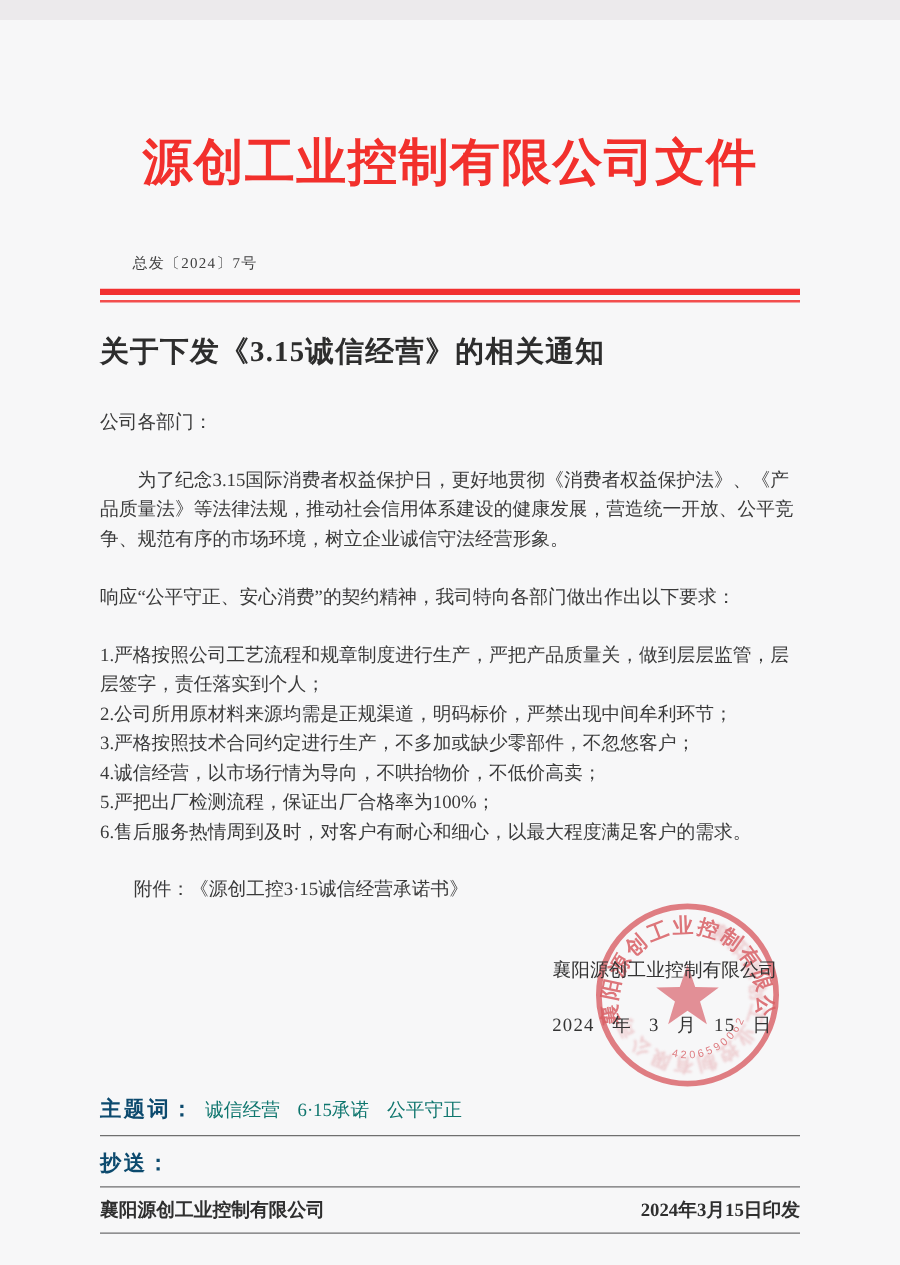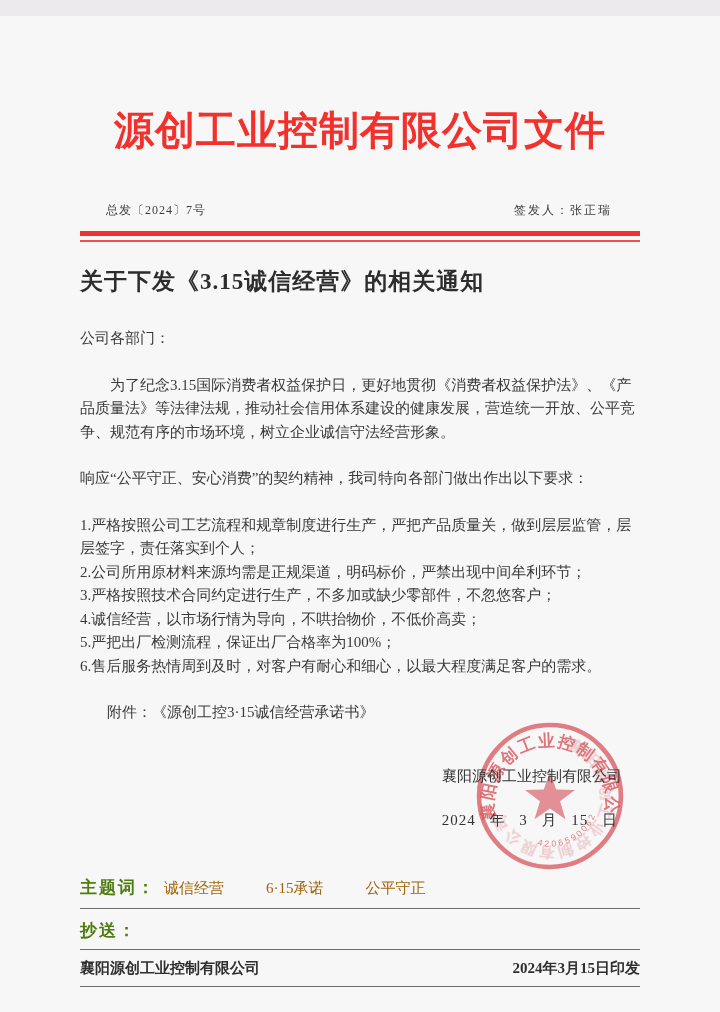--- a/index.html
+++ b/index.html
@@ -91,25 +91,25 @@
   }
   .stamp .blurred { filter: blur(.7px); }
 
   
   .footer { margin-top: 46px; font-size: 15px; }
   .footer .row { display: flex; align-items: baseline; }
   .footer .label {
     font-family: Liberation Serif, serif;
     font-weight: bold;
     font-size: 17px;
-    color: #4d7c0f;
+    color: #0c4a6e;
     letter-spacing: 2px;
     flex: 0 0 auto;
   }
-  .keywords { display: flex; gap: 42px; margin-left: 8px; color: #a16207; }
+  .keywords { display: flex; gap: 14px; margin-left: 8px; color: #0f766e; }
   .cc-list { margin-left: 18px; color: #3a3a3a; }
   .rule-gray { height: 1px; background: #6f6f6f; margin-top: 7px; }
   .kw-rule { margin-top: 9px; }
   .cc-row { margin-top: 10px; flex-direction: column; }
   .issue-row {
     margin-top: 9px;
     display: flex;
     justify-content: space-between;
     font-weight: 600;
     color: #2f2f2f;
@@ -119,21 +119,20 @@
 </head>
 <body>
 
 <div class="page">
   <div class="content">
 
     <div class="org-title">源创工业控制有限公司文件</div>
 
     <div class="docnum-row">
       <span class="left">总发〔2024〕7号</span>
-      <span class="right"><span>签发人：</span><span>张正瑞</span></span>
     </div>
 
     <div class="rule-red-thick"></div>
     <div class="rule-red-thin"></div>
 
     <div class="doc-title">关于下发《3.15诚信经营》的相关通知</div>
 
     <div class="body">
       <div class="salutation">公司各部门：</div>
       <div class="para-indent">为了纪念3.15国际消费者权益保护日，更好地贯彻《消费者权益保护法》、《产品质量法》等法律法规，推动社会信用体系建设的健康发展，营造统一开放、公平竞争、规范有序的市场环境，树立企业诚信守法经营形象。</div>

